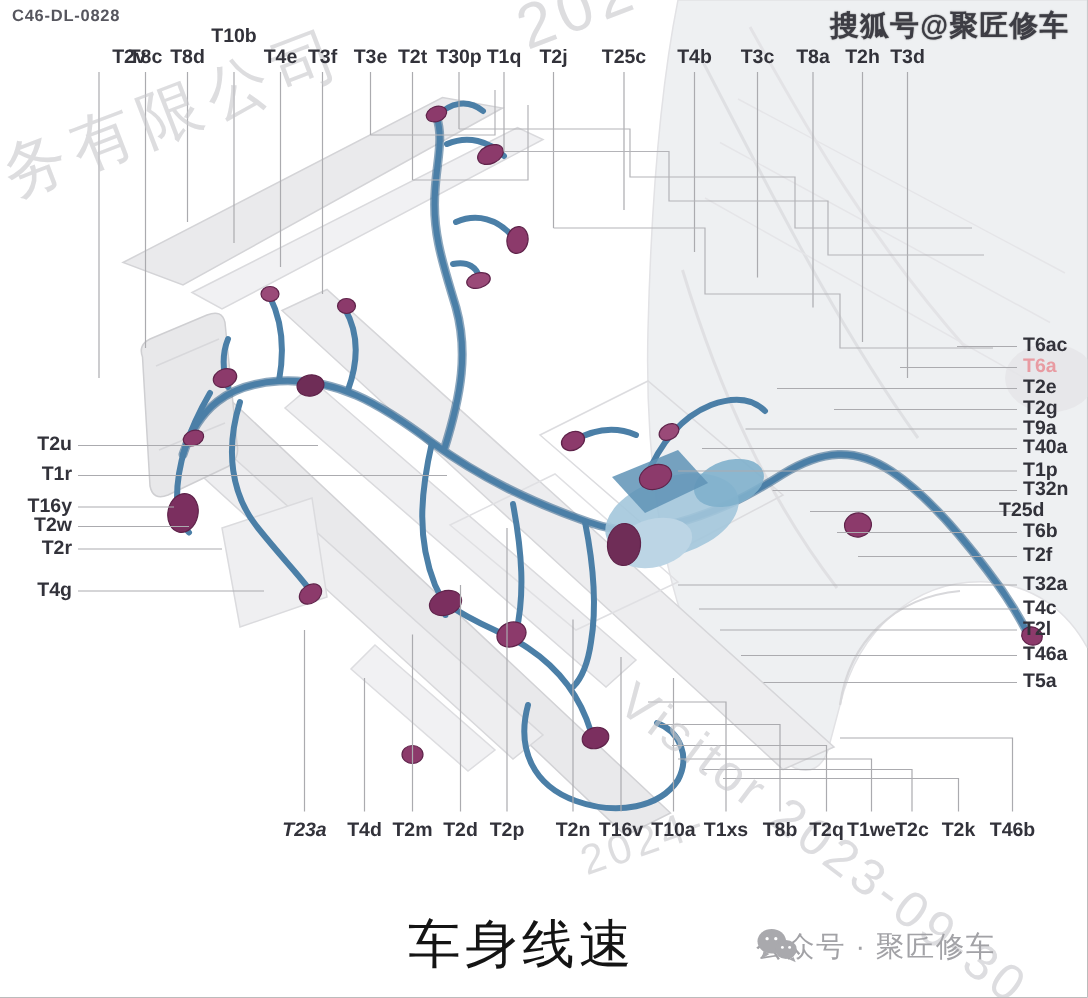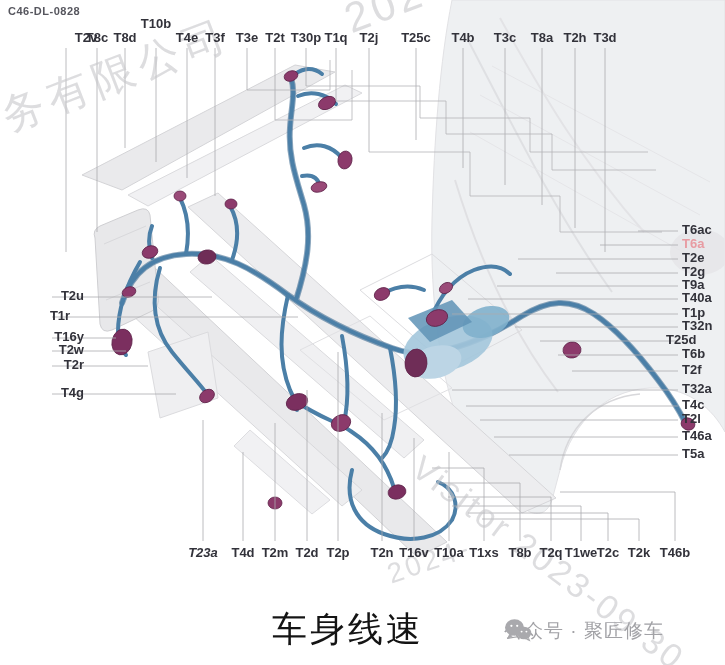--- a/index.html
+++ b/index.html
@@ -6,21 +6,21 @@
   .stage{
     position:relative;width:725px;height:665px;background:#ffffff;overflow:hidden;
     font-family:"Liberation Sans", sans-serif;
   }
   svg{position:absolute;left:0;top:0;}
   #labels .lbl{
     position:absolute;font-size:13px;font-weight:bold;color:#32323a;
     letter-spacing:0px;white-space:nowrap;line-height:16px;
   }
   #labels .top,#labels .bottom{transform:translateX(-50%);}
-  #labels .left{text-align:right;padding-left:36px;}
+  #labels .left{text-align:right;}
   .code{
     position:absolute;left:8px;top:5px;font-size:11px;font-weight:bold;
     color:#56565e;letter-spacing:.5px;
   }
   .wm{position:absolute;color:#c7c7cb;opacity:.6;white-space:nowrap;pointer-events:none;}
   .wm-top{left:338px;top:-2px;font-size:42px;transform:rotate(-21deg);transform-origin:left top;letter-spacing:4px;}
   .wm-left{left:-6px;top:92px;font-size:42px;transform:rotate(-21deg);transform-origin:left top;letter-spacing:6px;}
   .wm-br{left:428px;top:448px;font-size:34px;transform:rotate(37deg);transform-origin:left top;letter-spacing:3px;}
   .wm-bl{left:383px;top:560px;font-size:28px;transform:rotate(-19deg);transform-origin:left top;letter-spacing:3px;}
   .sohu{
@@ -191,20 +191,21 @@
     </g>
   </svg>
 
   <div class="code">C46-DL-0828</div>
 
   <div class="wm wm-top">2024-</div>
   <div class="wm wm-left">务有限公司</div>
   <div class="wm wm-br">Visitor 2023-09-30</div>
   <div class="wm wm-bl">2024-</div>
 
+  <div class="sohu">搜狐号@聚匠修车</div>
 
   <div id="labels">
       <span class="lbl top" style="left: 66px; top: 30px; margin-left: 20px;">T2v</span>
       <span class="lbl top" style="left: 97px; top: 30px;">T8c</span>
       <span class="lbl top" style="left: 125px; top: 30px;">T8d</span>
       <span class="lbl top" style="left: 156px; top: 16px;">T10b</span>
       <span class="lbl top" style="left: 187px; top: 30px;">T4e</span>
       <span class="lbl top" style="left: 215px; top: 30px;">T3f</span>
       <span class="lbl top" style="left: 247px; top: 30px;">T3e</span>
       <span class="lbl top" style="left: 275px; top: 30px;">T2t</span>
@@ -226,21 +227,21 @@
       <span class="lbl bottom" style="left: 414px; top: 545px;">T16v</span>
       <span class="lbl bottom" style="left: 449px; top: 545px;">T10a</span>
       <span class="lbl bottom" style="left: 484px; top: 545px;">T1xs</span>
       <span class="lbl bottom" style="left: 520px; top: 545px;">T8b</span>
       <span class="lbl bottom" style="left: 551px; top: 545px;">T2q</span>
       <span class="lbl bottom" style="left: 581px; top: 545px;">T1we</span>
       <span class="lbl bottom" style="left: 608px; top: 545px;">T2c</span>
       <span class="lbl bottom" style="left: 639px; top: 545px;">T2k</span>
       <span class="lbl bottom" style="left: 675px; top: 545px;">T46b</span>
       <span class="lbl left" style="left: 0px; width: 48px; top: 288px;">T2u</span>
-      <span class="lbl left" style="left: 0px; width: 48px; top: 308px; text-align: center;">T1r</span>
+      <span class="lbl left" style="left: 0px; width: 48px; top: 308px;">T1r</span>
       <span class="lbl left" style="left: 0px; width: 48px; top: 329px;">T16y</span>
       <span class="lbl left" style="left: 0px; width: 48px; top: 342px;">T2w</span>
       <span class="lbl left" style="left: 0px; width: 48px; top: 357px;">T2r</span>
       <span class="lbl left" style="left: 0px; width: 48px; top: 385px;">T4g</span>
       <span class="lbl right" style="left: 682px; top: 222px;">T6ac</span>
       <span class="lbl right" style="color: rgb(232, 155, 162); left: 682px; top: 236px;">T6a</span>
       <span class="lbl right" style="left: 682px; top: 250px;">T2e</span>
       <span class="lbl right" style="left: 682px; top: 264px;">T2g</span>
       <span class="lbl right" style="left: 682px; top: 277px;">T9a</span>
       <span class="lbl right" style="left: 682px; top: 290px;">T40a</span>

